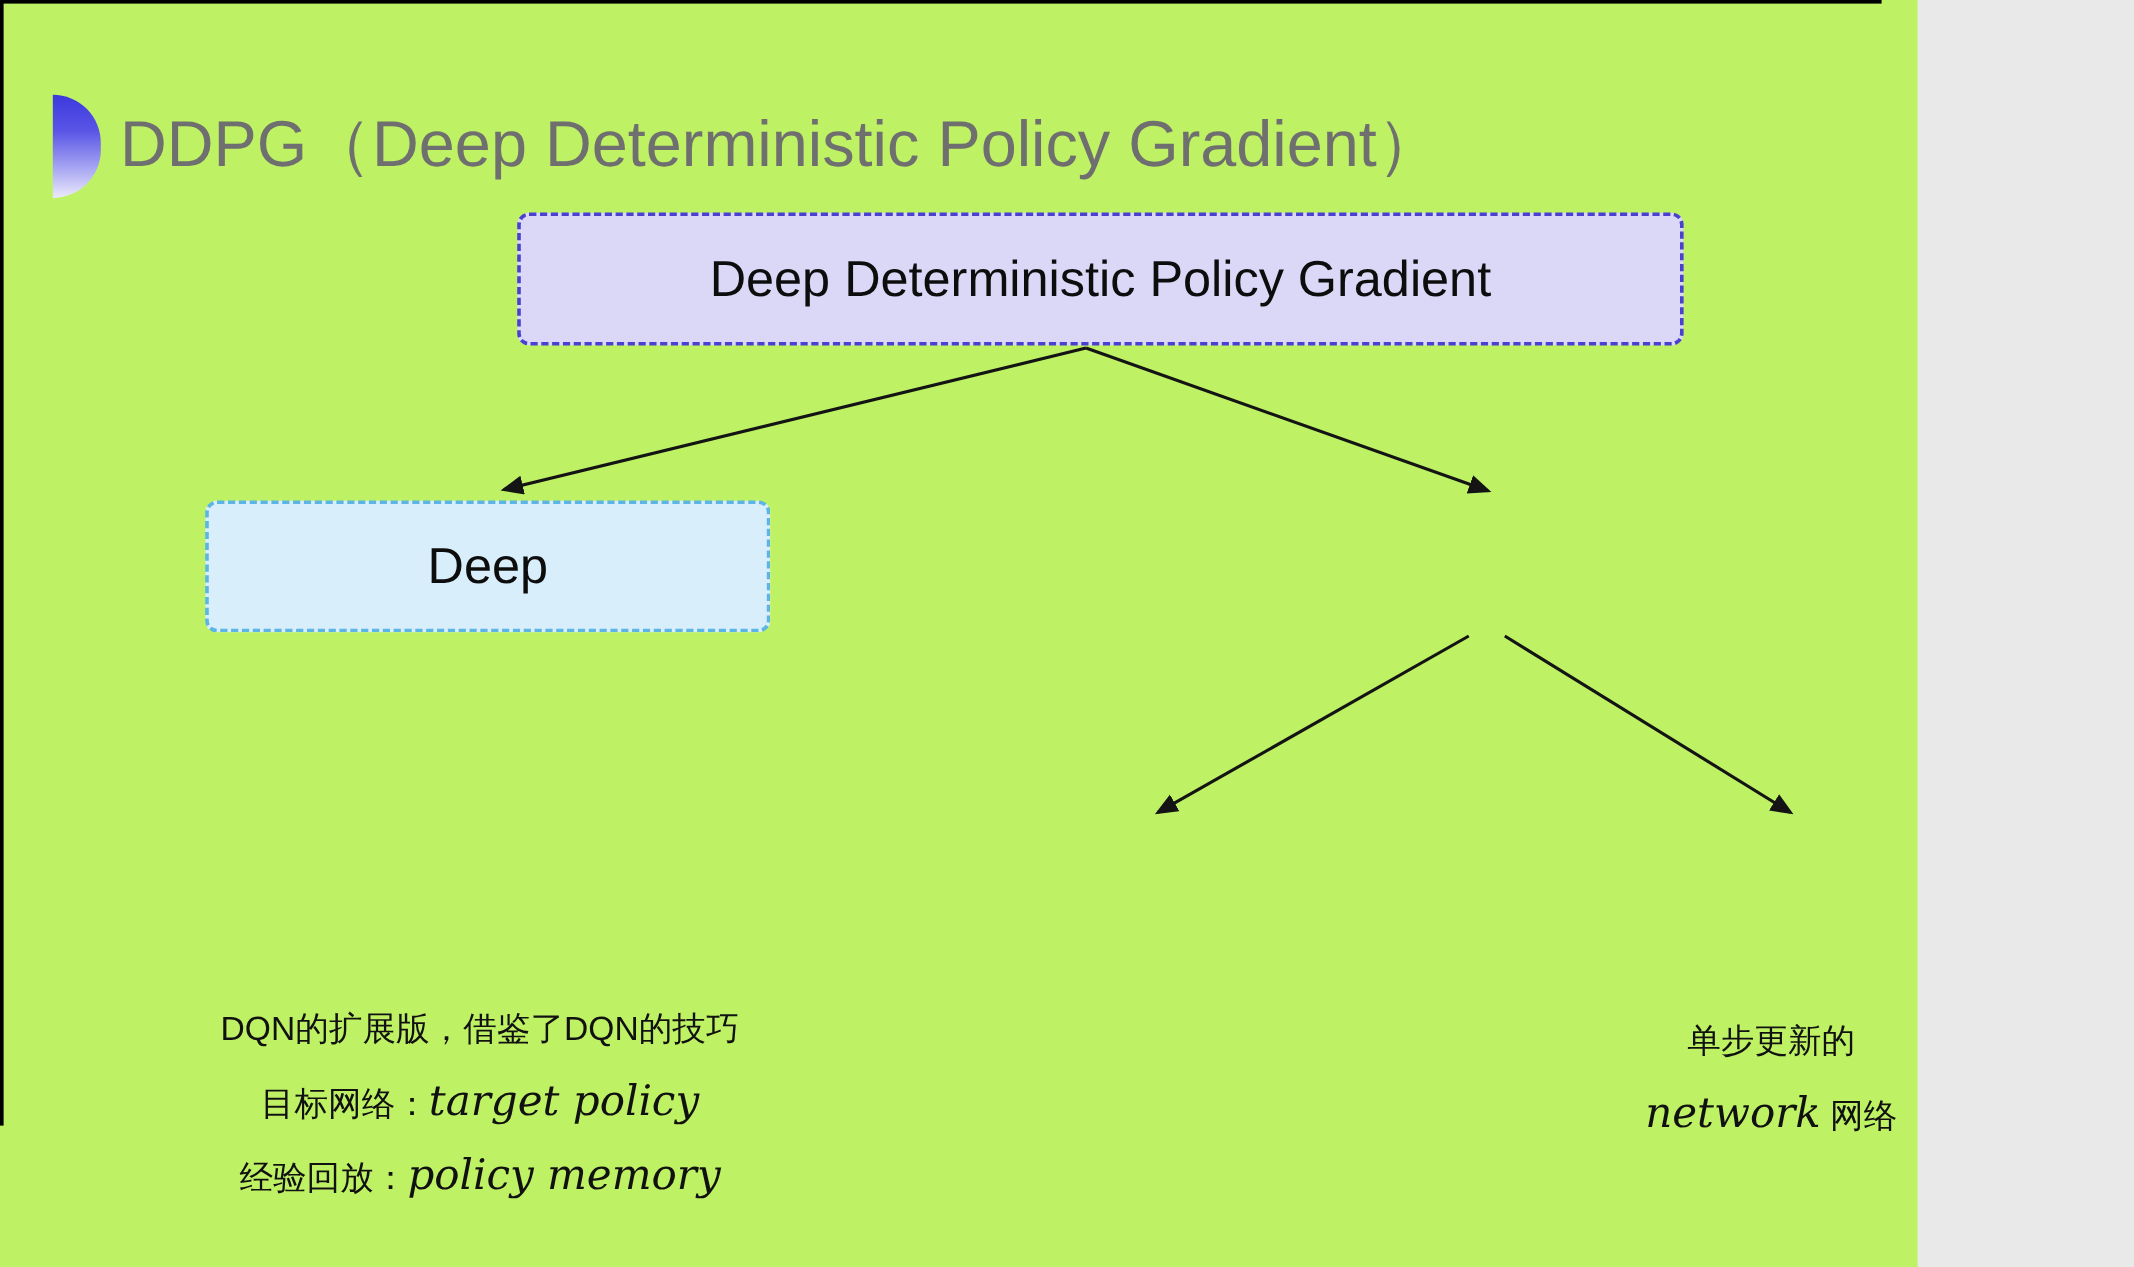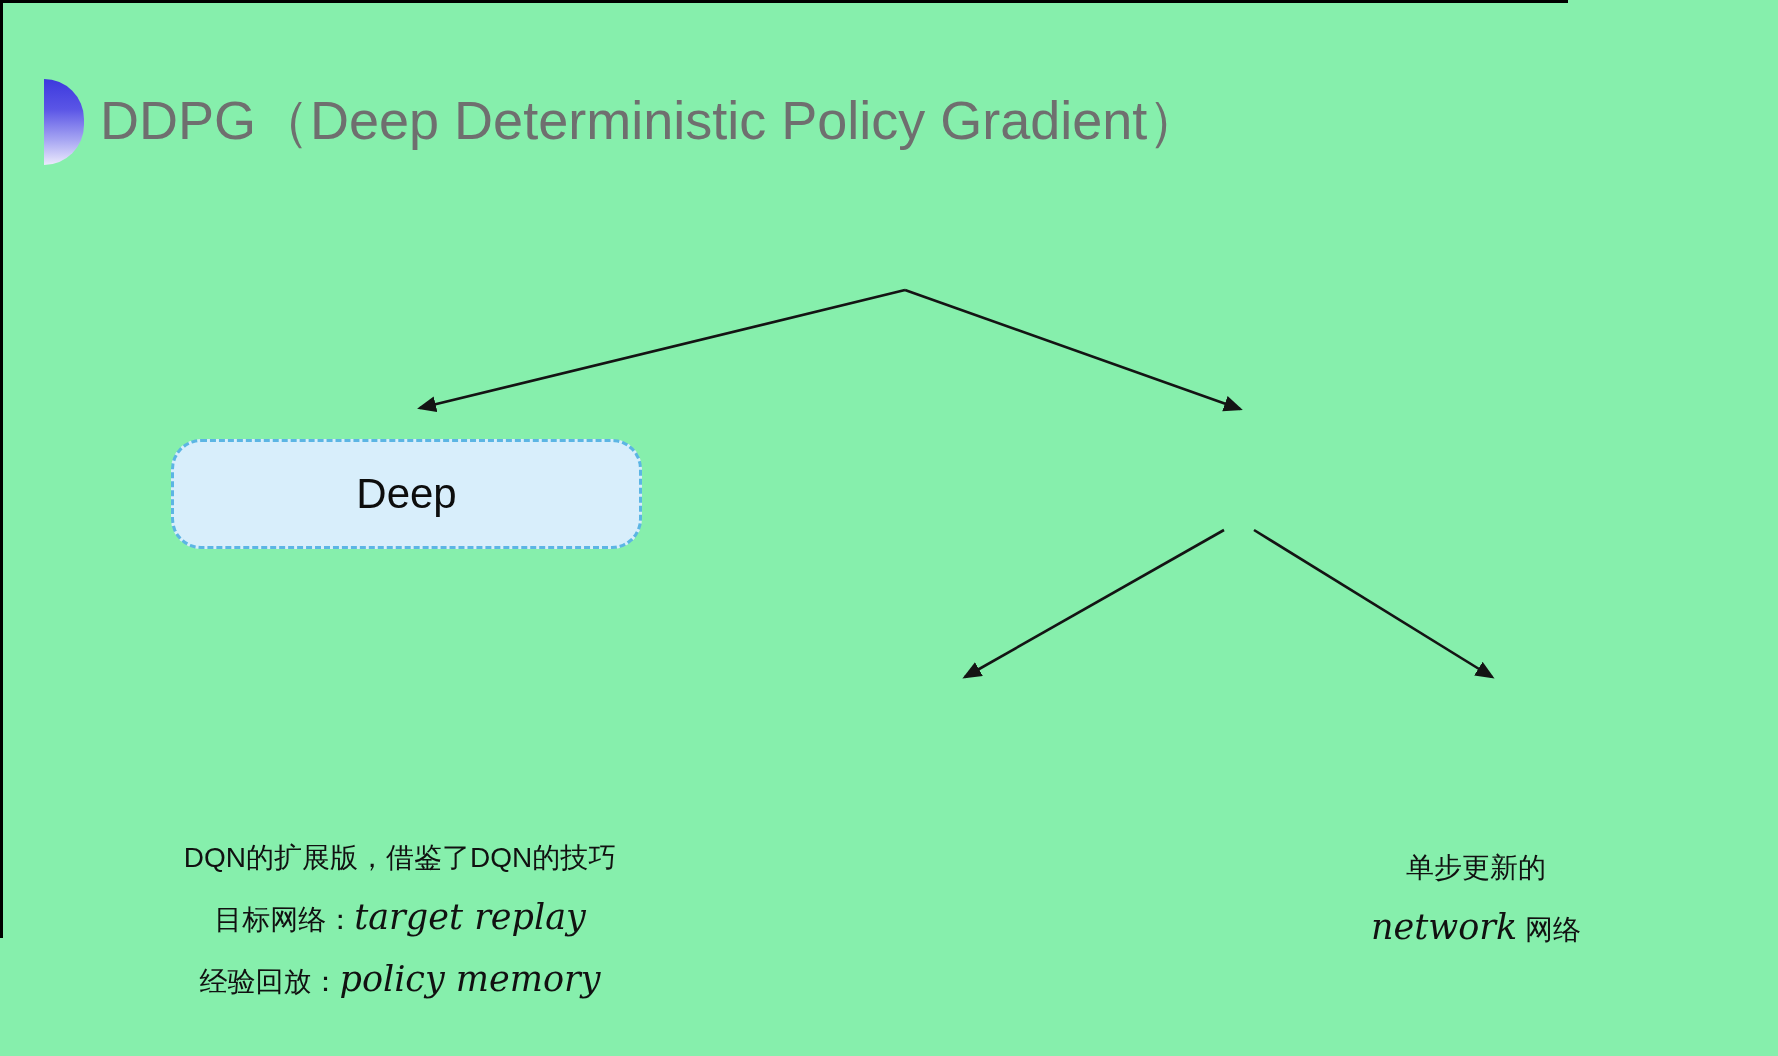--- a/index.html
+++ b/index.html
@@ -1,19 +1,19 @@
 <!DOCTYPE html>
 <html><head>
 <meta charset="utf-8">
 <style>
   html,body{margin:0;padding:0;background:#e9e9e9;}
   .canvas{
     position:relative;
-    width:1778px;height:1056px;
-    background:#86efac;
+    width:1598px;height:1056px;
+    background:#bef264;
     overflow:hidden;
     font-family:"Liberation Sans", sans-serif;
   }
   
   .frame-top{position:absolute;left:0;top:0;width:1568px;height:3px;background:#000;}
   .frame-left{position:absolute;left:0;top:0;width:3px;height:938px;background:#000;}
 
   
   .bullet{
     position:absolute;left:44px;top:79px;width:40px;height:86px;
@@ -30,21 +30,21 @@
     position:absolute;
     display:flex;align-items:center;justify-content:center;
     border-radius:10px;
     font-size:42px;font-weight:500;color:#0d0d0d;
     box-sizing:border-box;white-space:nowrap;
   }
   .node.purple{background:#dbd7f6;border:3px dashed #4a41d0;}
   .node.cyan{background:#d8eefb;border:3px dashed #5cb5e4;}
 
   .node-root{left:431px;top:177px;width:972px;height:111px;}
-  .node-deep{left:171px;top:439px;width:471px;height:110px;border-radius:30px;}
+  .node-deep{left:171px;top:417px;width:471px;height:110px;}
   .node-dpg{left:841px;top:417px;width:824px;height:110px;}
   .node-det{left:715px;top:685px;width:481px;height:107px;}
   .node-pg{left:1270px;top:685px;width:450px;height:107px;}
 
   .arrows{position:absolute;left:0;top:0;width:1778px;height:1056px;pointer-events:none;}
 
   .ann{
     position:absolute;text-align:center;color:#111;
   }
   .ann .cjk{font-size:28px;font-weight:500;line-height:44px;}
@@ -73,32 +73,35 @@
       <marker id="ah" markerUnits="userSpaceOnUse" markerWidth="22" markerHeight="18" refX="16" refY="8" orient="auto">
         <polygon points="0,0 19,8 0,16" fill="#141414"></polygon>
       </marker>
     </defs>
     <line x1="905" y1="290" x2="420" y2="408" stroke="#141414" stroke-width="2.6" marker-end="url(#ah)"></line>
     <line x1="905" y1="290" x2="1240" y2="409" stroke="#141414" stroke-width="2.6" marker-end="url(#ah)"></line>
     <line x1="1224" y1="530" x2="965" y2="677" stroke="#141414" stroke-width="2.6" marker-end="url(#ah)"></line>
     <line x1="1254" y1="530" x2="1492" y2="677" stroke="#141414" stroke-width="2.6" marker-end="url(#ah)"></line>
   </svg>
 
+  <div class="node purple node-root">
+    <span>Deep Deterministic Policy Gradient</span>
+  </div>
 
   <div class="node cyan node-deep">
     <span>Deep</span>
   </div>
 
 
 
 
   <div class="ann ann-deep">
     <div class="cjk">DQN的扩展版，借鉴了DQN的技巧</div>
     <div class="row">
-      <span class="cjk">目标网络：</span><span class="math">target replay</span>
+      <span class="cjk">目标网络：</span><span class="math">target policy</span>
     </div>
     <div class="row">
       <span class="cjk">经验回放：</span><span class="math">policy memory</span>
     </div>
   </div>
 
 
   <div class="ann ann-pg">
     <div class="cjk">单步更新的</div>
     <div class="row">

